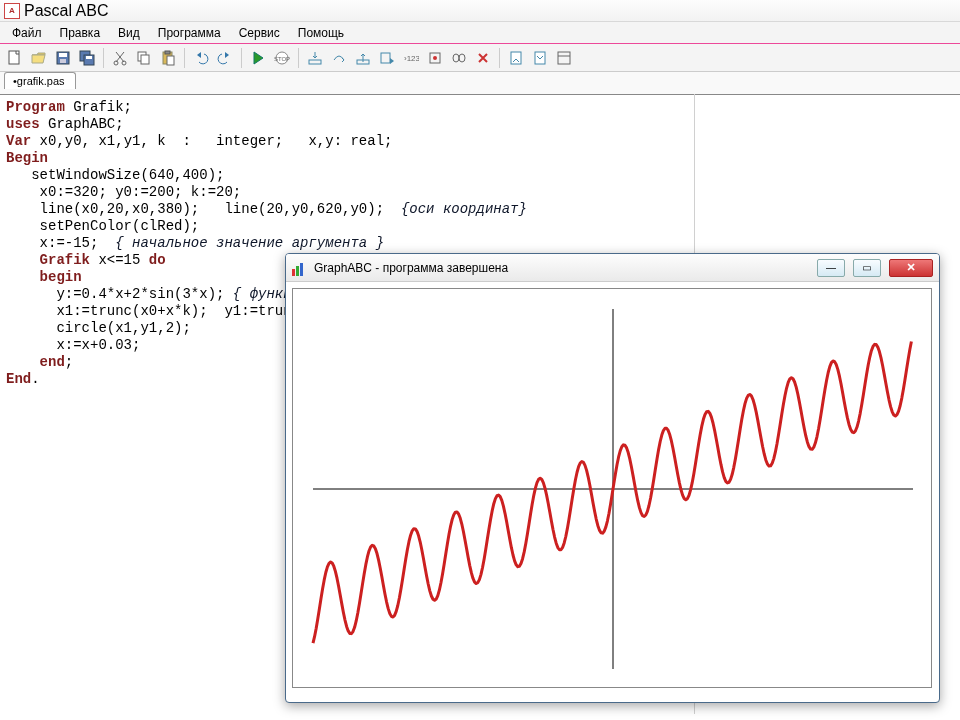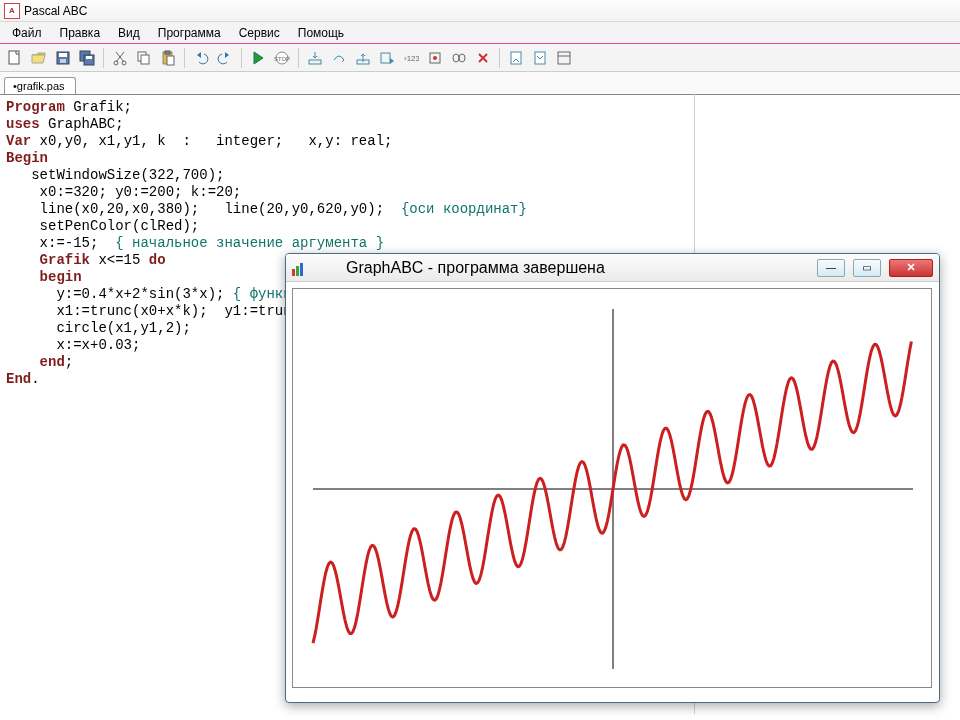--- a/index.html
+++ b/index.html
@@ -23,21 +23,21 @@
   }
   .title-bar .app-icon {
     width: 16px; height: 16px;
     border: 1px solid #c44;
     background: #fff;
     font-size: 8px;
     color: #b03030;
     display: flex; align-items: center; justify-content: center;
     font-weight: bold;
   }
-  .title-bar .title-text { font-size: 12px; }
+  .title-bar .title-text { font-size: 16px; }
   .menu-bar {
     height: 22px;
     background: #f4f4f4;
     display: flex;
     align-items: center;
     padding: 0 4px;
     gap: 2px;
     border-bottom: 1px solid #ec4899;
   }
   .menu-bar .menu-item {
@@ -58,21 +58,21 @@
     width: 22px; height: 22px;
     display: flex; align-items: center; justify-content: center;
     border: 1px solid transparent;
     cursor: default;
   }
   .tb-sep { width: 1px; height: 20px; background: #ccc; margin: 0 3px; }
   .tabs {
     height: 22px;
     background: #f9f9f9;
     display: flex;
-    align-items: flex-end;
+    align-items: flex-start;
     padding-left: 4px;
   }
   .tab {
     padding: 2px 10px 2px 8px;
     border: 1px solid #999;
     border-bottom: none;
     background: #fff;
     font-size: 11px;
     border-radius: 3px 3px 0 0;
   }
@@ -81,21 +81,21 @@
     font-family: "Courier New", monospace;
     font-size: 14px;
     line-height: 17px;
     white-space: pre;
     border-top: 1px solid #888;
     height: 620px;
     overflow: hidden;
     color: #000;
   }
   .kw { color: #7f1d1d; font-weight: bold; }
-  .cm { color: #0f766e; }
+  .cm { color: #0f172a; font-style: italic; }
   .right-edge {
     position: absolute;
     top: 94px;
     left: 694px;
     width: 1px;
     height: 620px;
     background: #d0d0d0;
   }
   
   .graph-window {
@@ -117,21 +117,21 @@
     align-items: center;
     padding: 0 6px;
     gap: 6px;
     border-bottom: 1px solid #ccc;
   }
   .gw-icon {
     width: 16px; height: 16px;
     display: flex; align-items: flex-end; gap:1px;
   }
   .gw-icon span { width:3px; display:block; }
-  .gw-title { font-size: 16px; flex: 1; margin-left: 32px; }
+  .gw-title { font-size: 12px; flex: 1; }
   .gw-btn {
     width: 28px; height: 18px;
     border: 1px solid #8aa;
     background: linear-gradient(#f8fcff,#d6eaf4);
     border-radius: 2px;
     font-size: 10px;
     display:flex;align-items:center;justify-content:center;
     margin-left:2px;
   }
   .gw-close {
@@ -313,21 +313,21 @@
 </div>
 
 <div class="tabs">
   <div class="tab">•grafik.pas</div>
 </div>
 
 <div class="editor"><span class="kw">Program</span><span> Grafik;</span>
 <span class="kw">uses</span><span> GraphABC;</span>
 <span class="kw">Var</span><span> x0,y0, x1,y1, k  :   integer;   x,y: real;</span>
 <span class="kw">Begin</span>
-<span>   setWindowSize(322,700);</span>
+<span>   setWindowSize(640,400);</span>
 <span>    x0:=320; y0:=200; k:=20;</span>
 <span>    line(x0,20,x0,380);   line(20,y0,620,y0);  </span><span class="cm">{оси координат}</span>
 <span>    setPenColor(clRed);</span>
 <span>    x:=-15;  </span><span class="cm">{ начальное значение аргумента }</span>
 <span class="kw">    Grafik</span><span> x&lt;=15 </span><span class="kw">do</span>
 <span class="kw">    begin</span>
 <span>      y:=0.4*x+2*sin(3*x); </span><span class="cm">{ функц</span>
 <span>      x1:=trunc(x0+x*k);  y1:=trunc</span>
 <span>      circle(x1,y1,2);</span>
 <span>      x:=x+0.03;</span>

